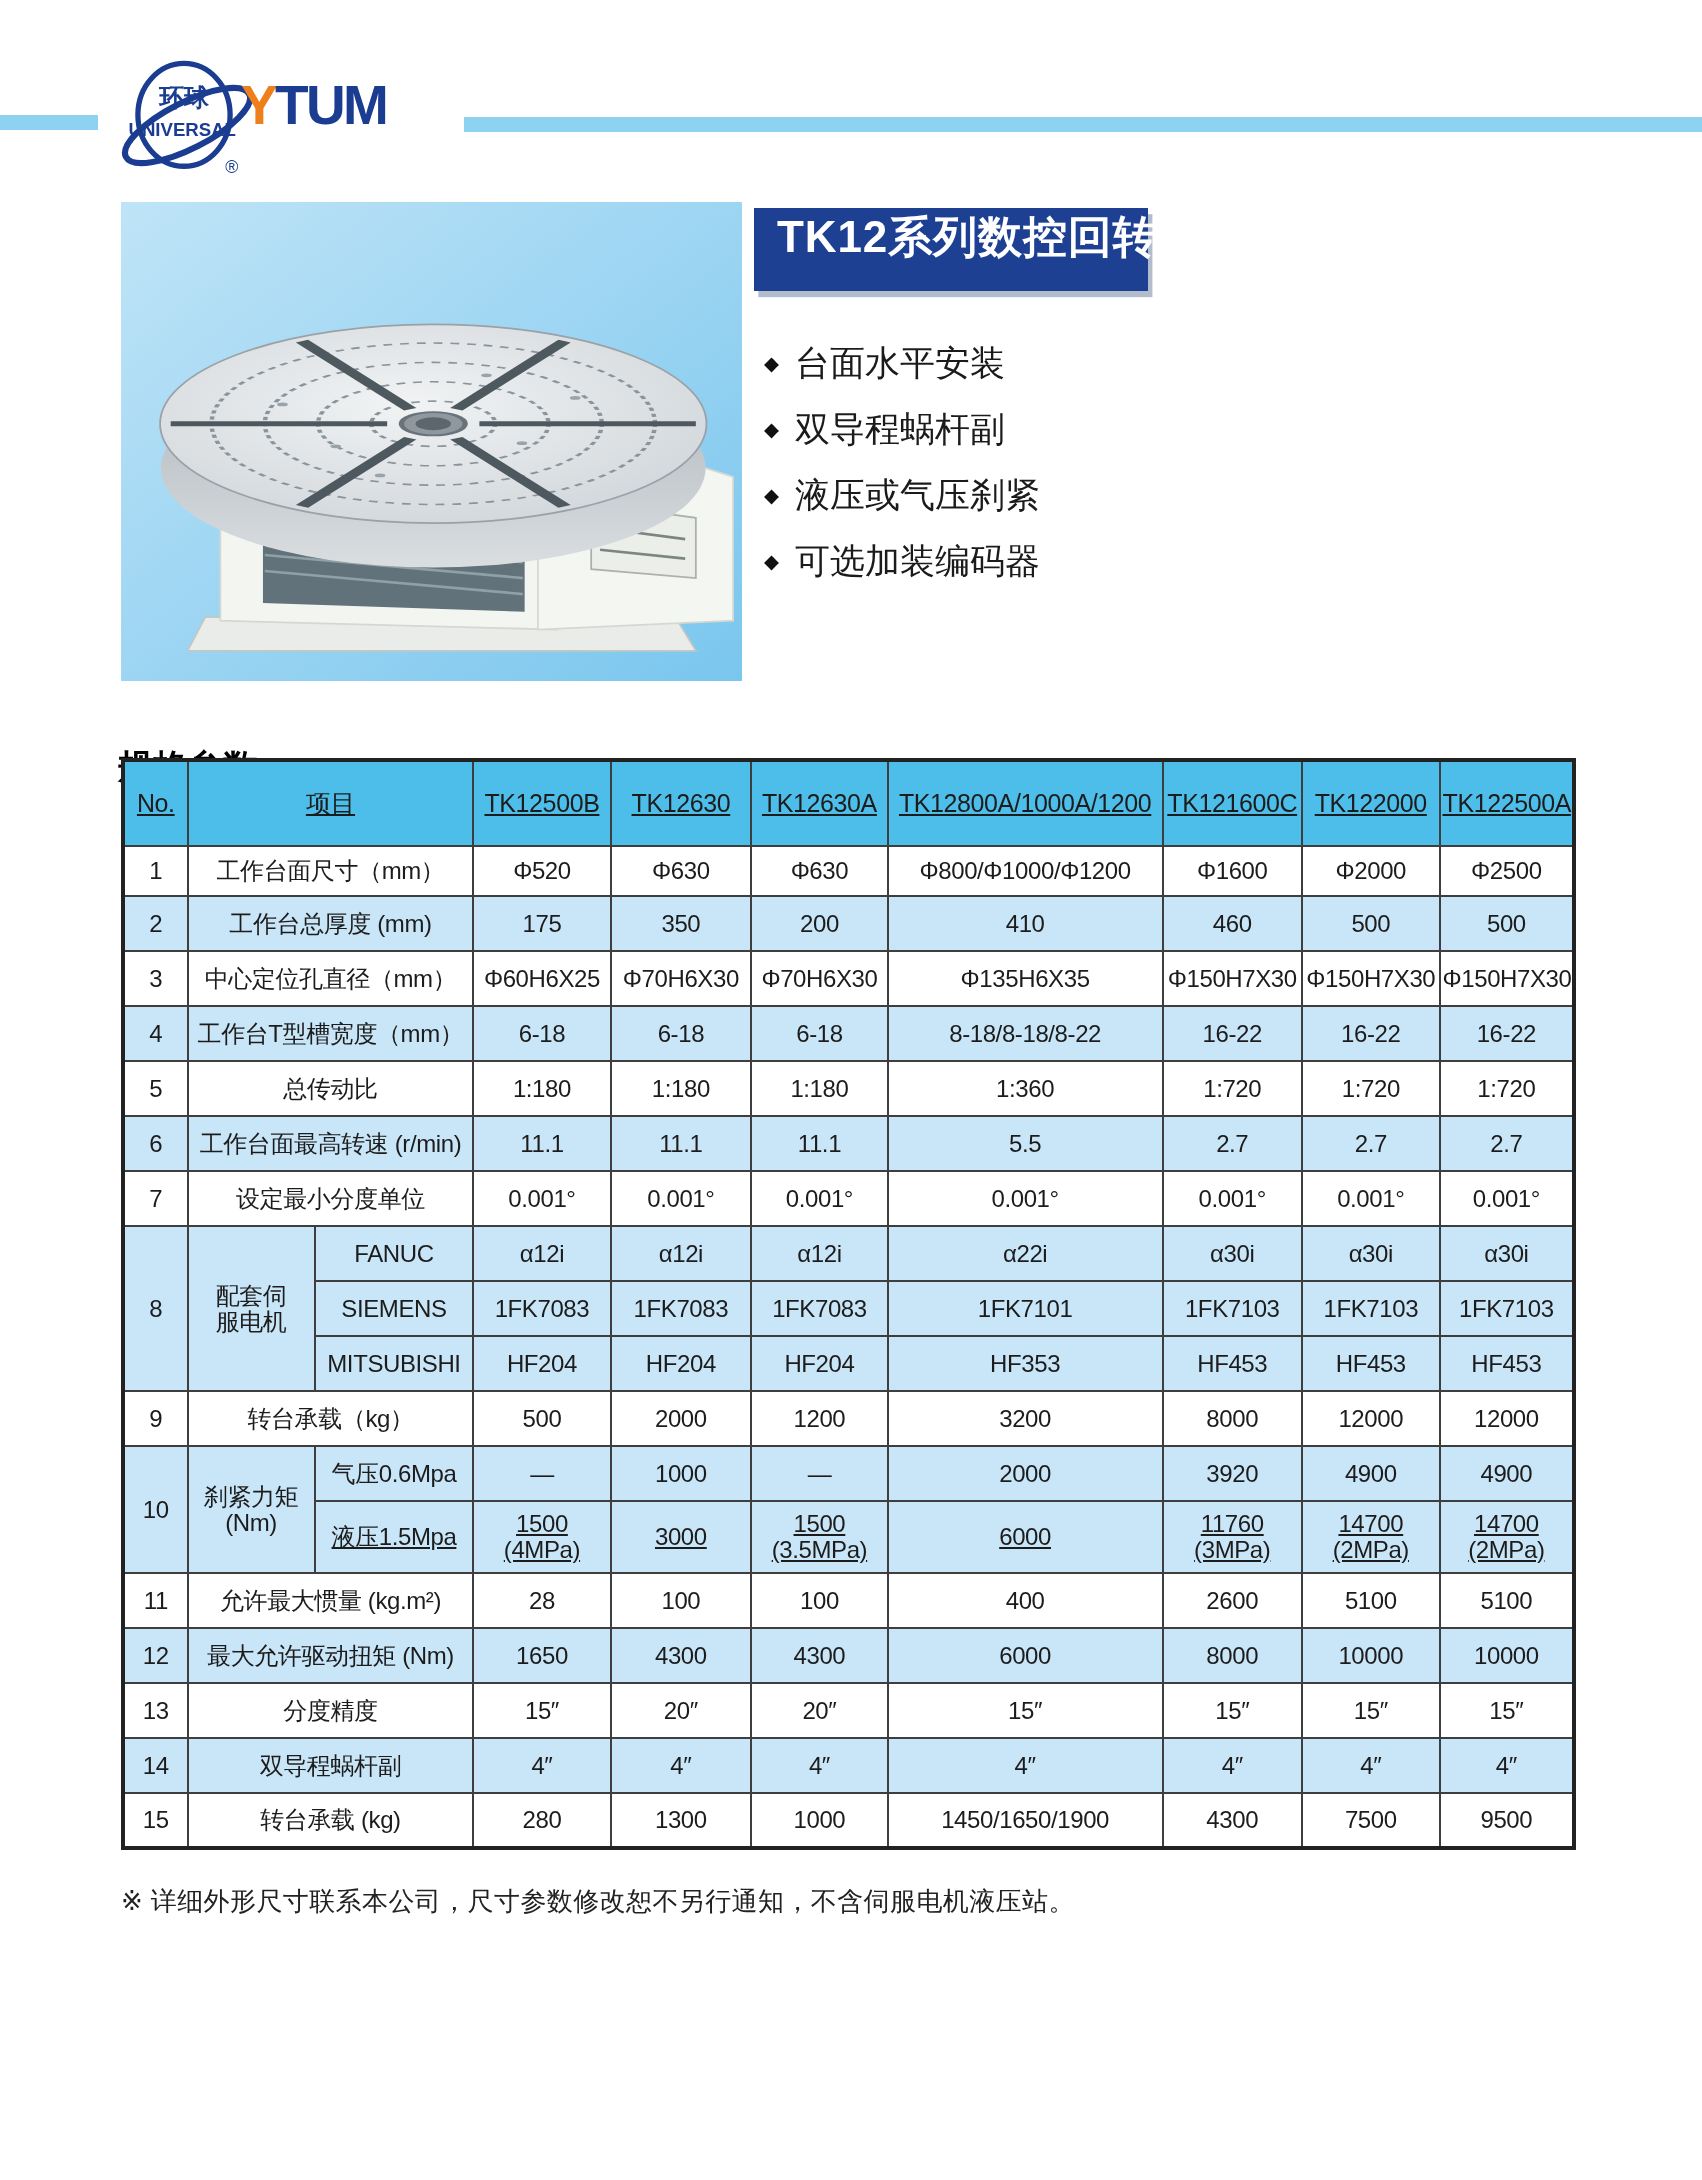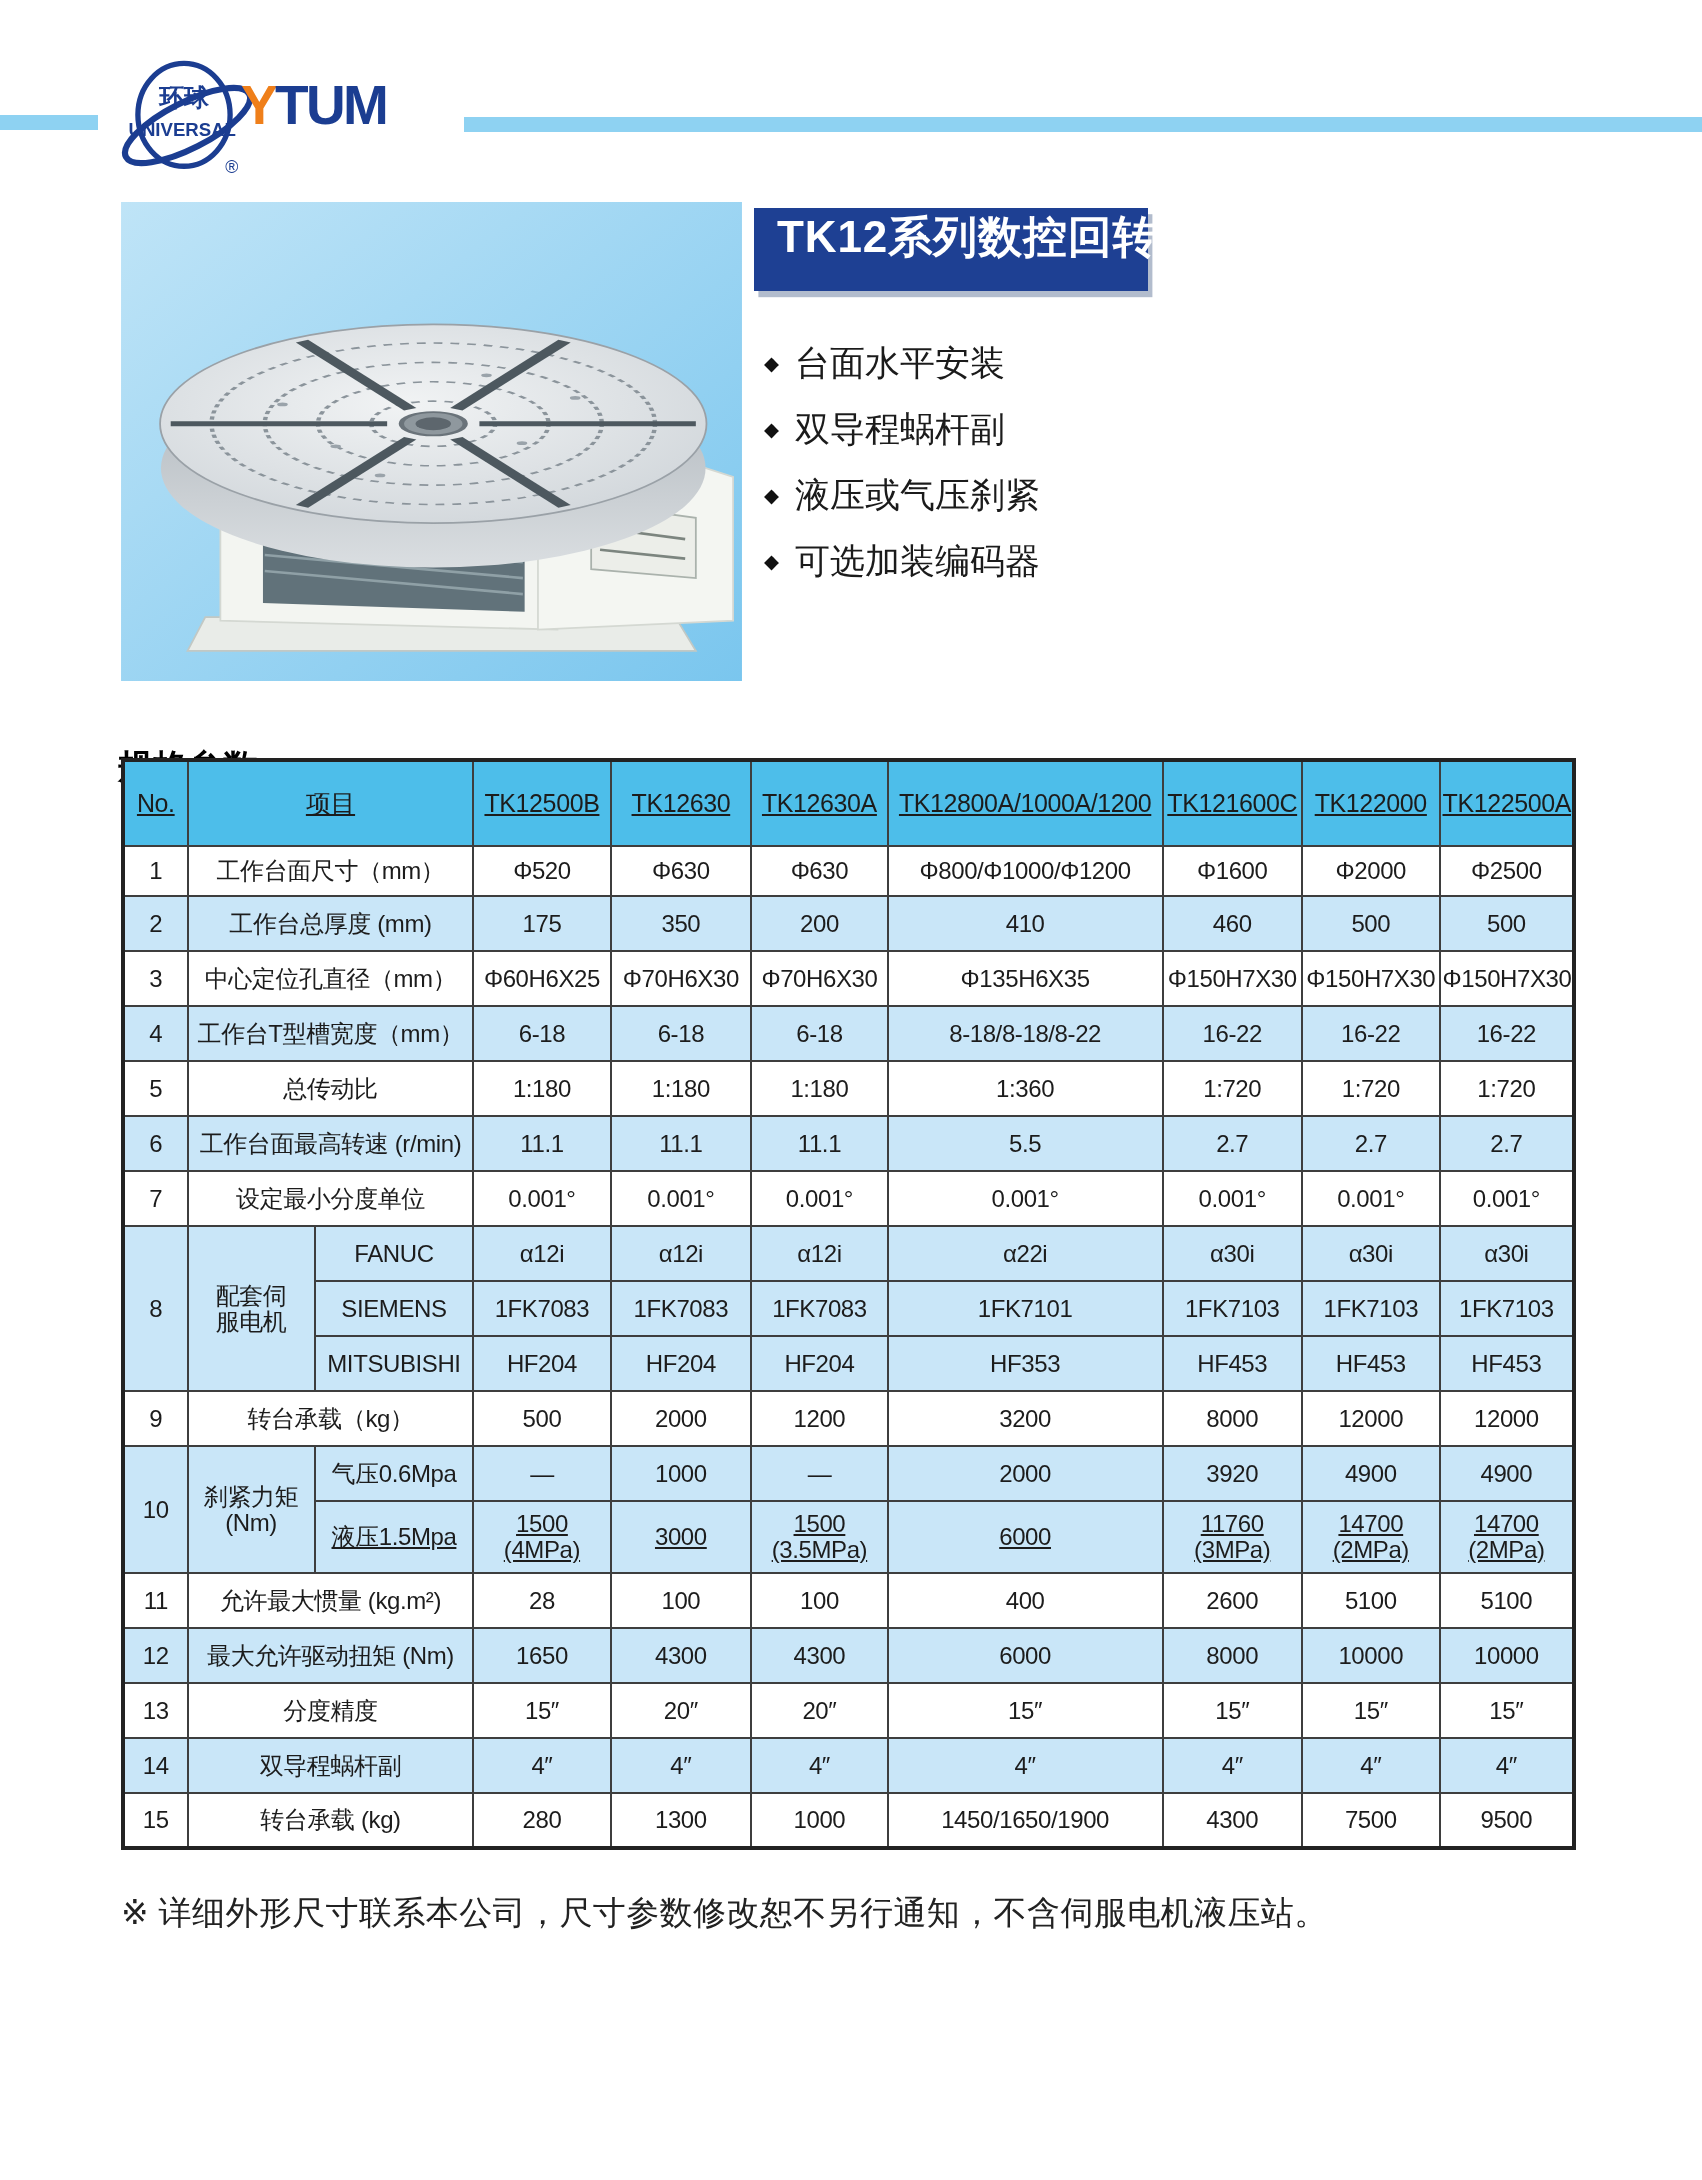--- a/index.html
+++ b/index.html
@@ -30,21 +30,21 @@
              border:4.4px solid #222;font-size:24px;}
   .spec th,.spec td{border:2.7px solid #3e3e3e;text-align:center;vertical-align:middle;
                     padding:0 1.8px;overflow:hidden;letter-spacing:-0.4px;}
   .spec thead tr{height:86px;}
   .spec th{background:var(--header-blue,#4dbeea);font-weight:normal;font-size:25px;text-decoration:underline;}
   .spec tbody tr{height:55px;background:#ffffff;}
   .spec tbody tr.r1{height:50px;}
   .spec tbody tr.tall{height:72px;text-decoration:underline;}
   .spec tbody tr.shade td{background:var(--row-blue,#c9e6f8);}
   .spec td.val,.spec td.grp,.spec td.sub{white-space:pre-line;line-height:1.08;}
-  .footnote{left:121px;top:1858px;font-size:33px;color:#222;letter-spacing:0.4px;}
+  .footnote{left:121px;top:1858px;font-size:26px;color:#222;letter-spacing:0.4px;}
 
   svg text{font-family:"Liberation Sans","DejaVu Sans",sans-serif;}
 </style>
 </head>
 <body>
 
 <div class="abs bar bar-left"></div>
 <div class="abs bar bar-right"></div>
 
 <svg class="abs logo-svg" width="142" height="133" viewBox="0 0 160 150">

